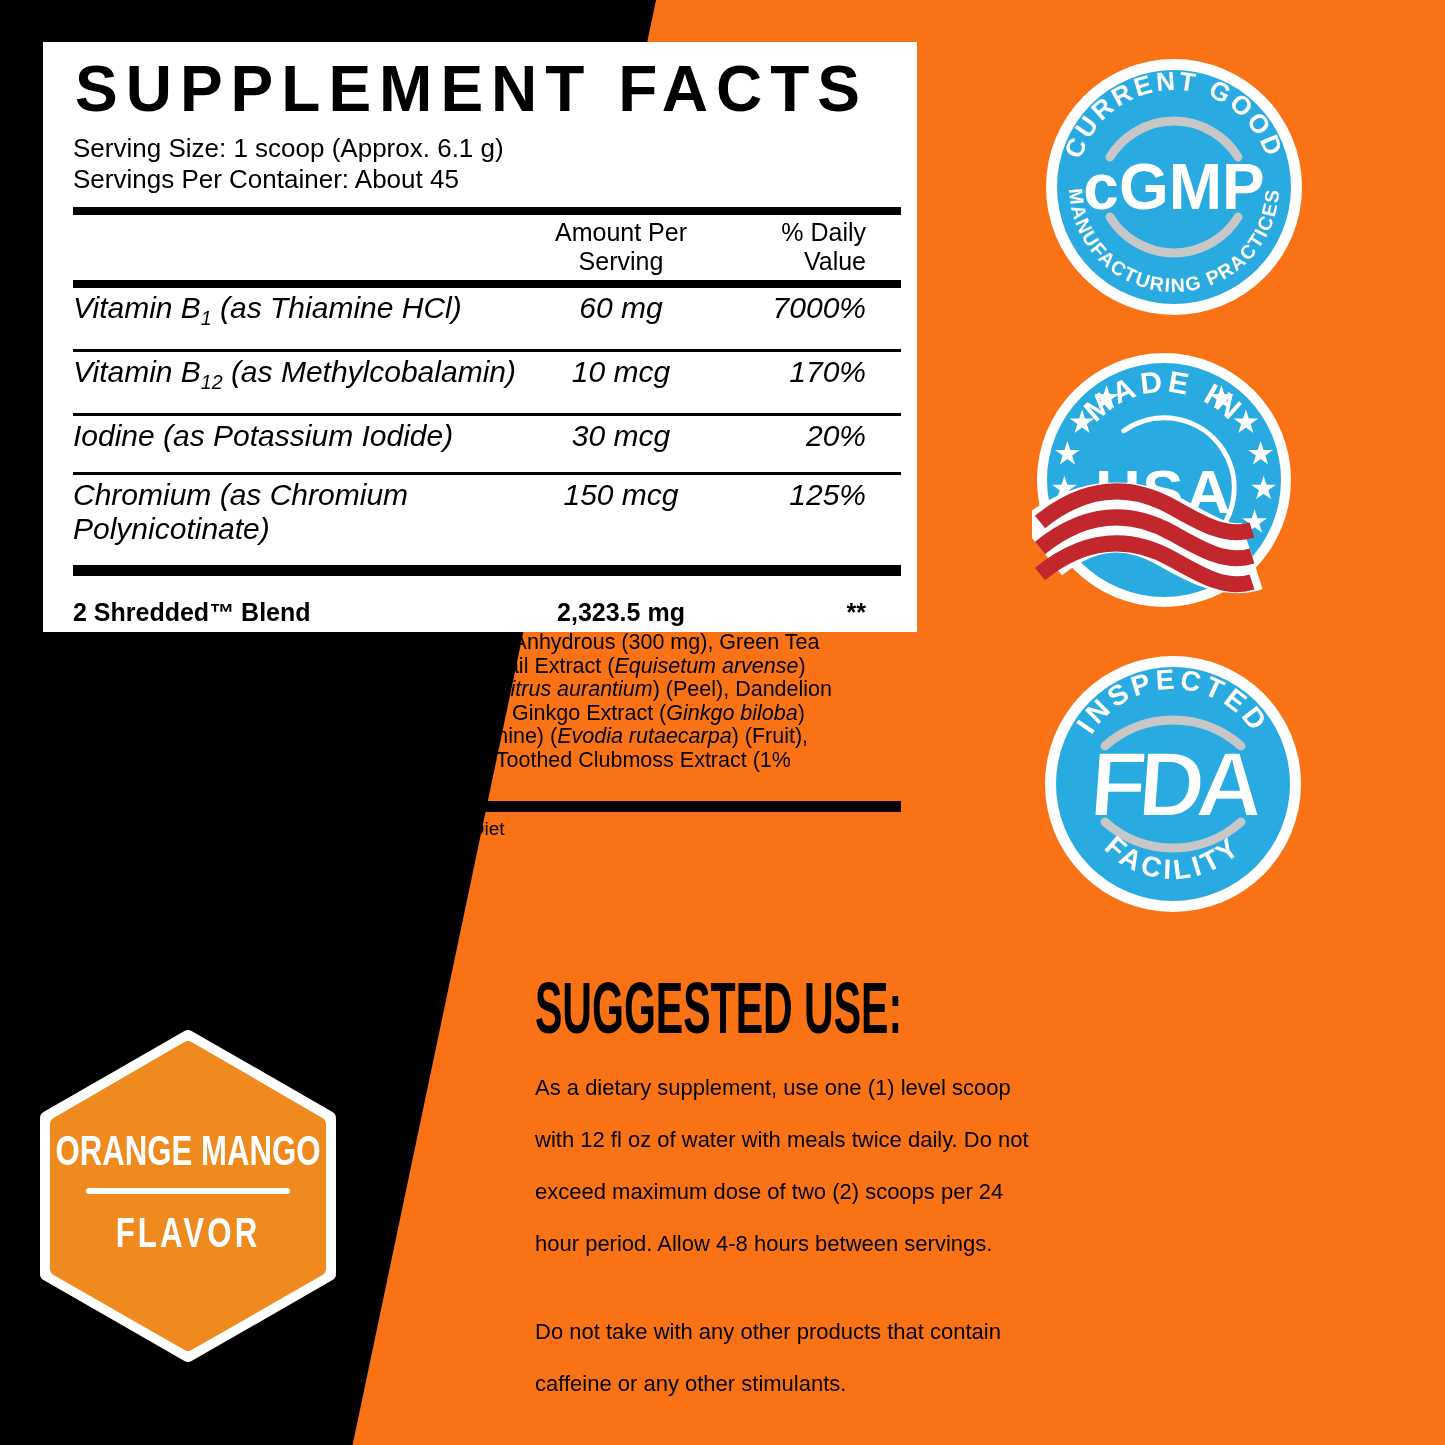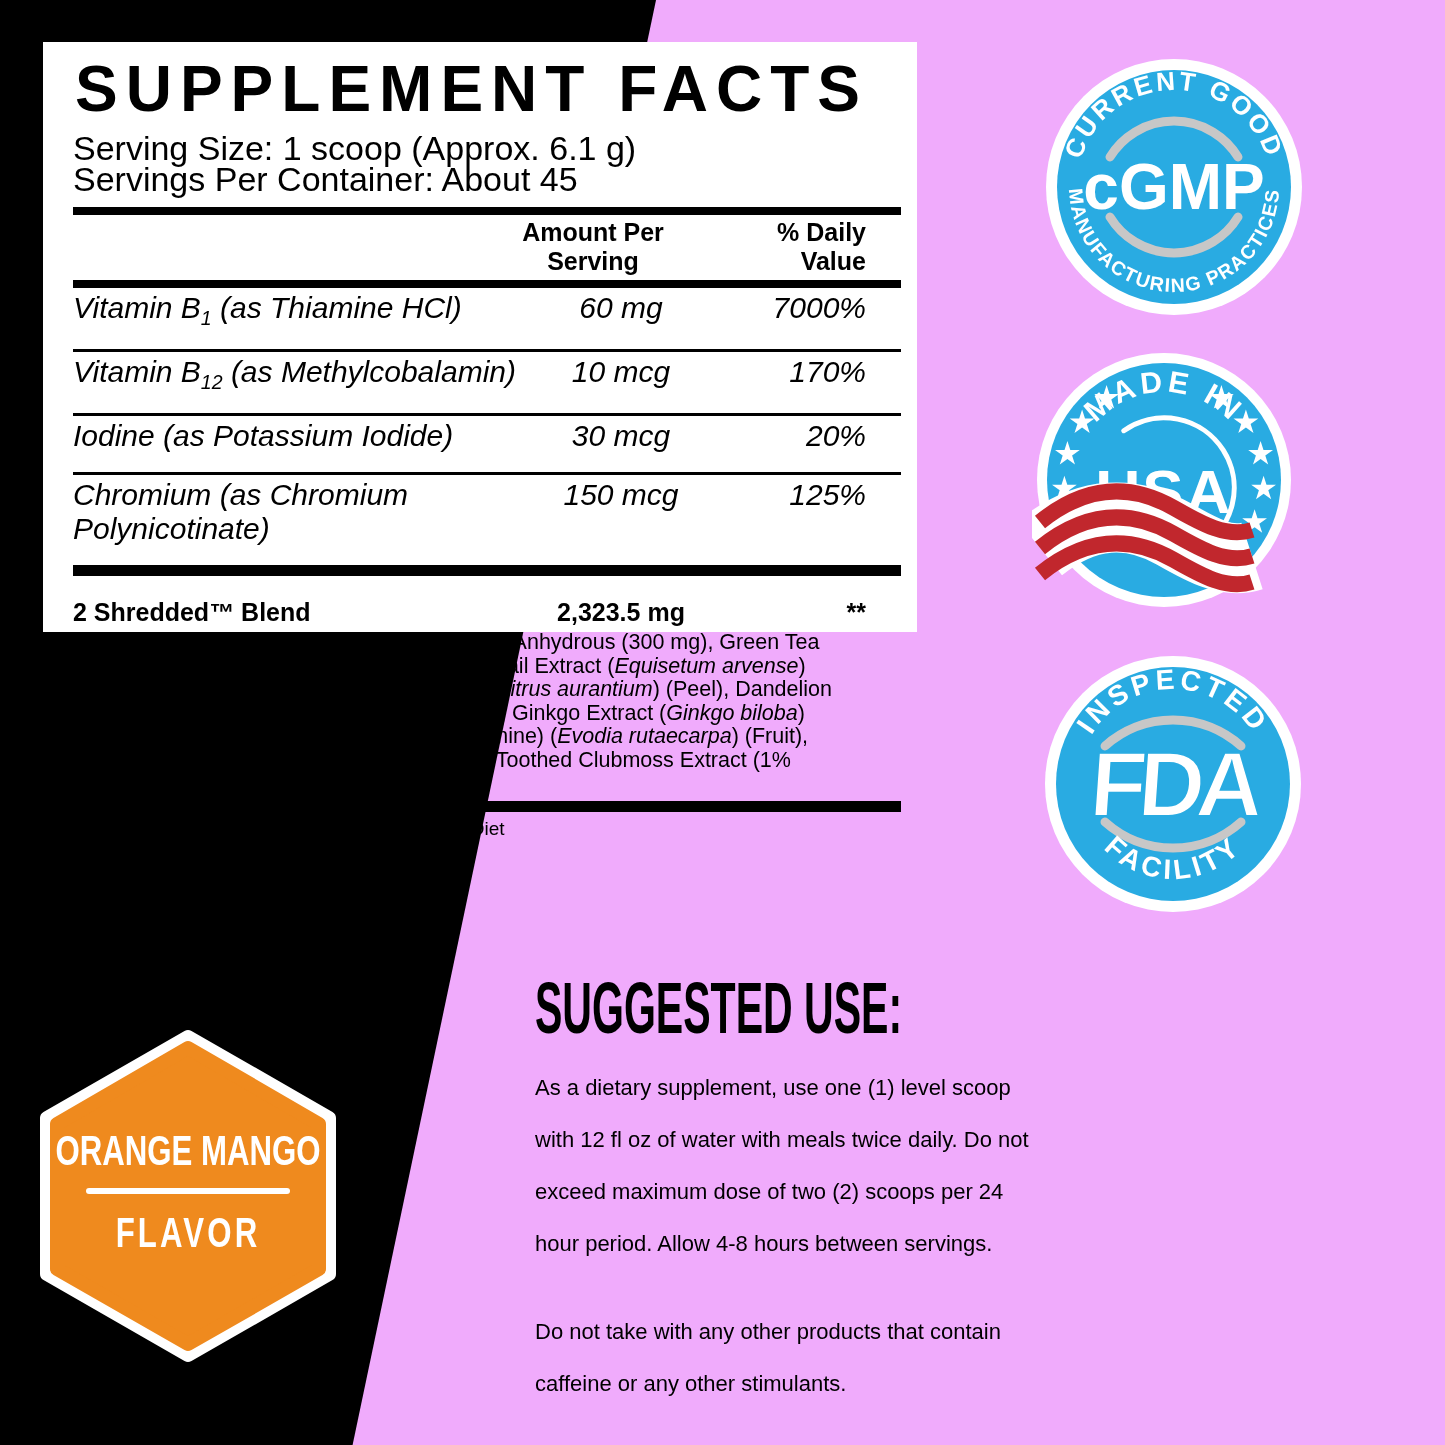--- a/index.html
+++ b/index.html
@@ -1,42 +1,42 @@
 <!DOCTYPE html>
 <html><head>
 <meta charset="utf-8">
 <style>
   html,body { margin:0; padding:0; }
   .stage {
     position:relative; width:1445px; height:1445px;
-    background:#f0abfc; overflow:hidden;
+    background:#f97316; overflow:hidden;
     font-family:"Liberation Sans", sans-serif; color:#000;
   }
   .bg-black {
     position:absolute; inset:0; background:#000;
     clip-path: polygon(0 0, 45.4% 0, 24.4% 100%, 0 100%);
   }
 
   
   .panel {
     position:absolute; left:43px; top:42px; width:874px; height:590px;
     background:#fff; box-sizing:border-box; padding:16px 16px 0 30px;
   }
   .sf-title { font-size:64px; line-height:62px; font-weight:bold; letter-spacing:8px; white-space:nowrap; margin-left:2px; }
-  .serving-block { margin-top:13px; font-size:34px; line-height:31px; }
+  .serving-block { margin-top:13px; font-size:26px; line-height:31px; }
   .bar { background:#000; }
   .bar.t8  { height:8px; }
   .bar.t11 { height:11px; }
   .mt12 { margin-top:12px; }
   .mt5  { margin-top:5px; }
   .hdr-row, .vrow, .blend-head {
     display:grid; grid-template-columns:1fr 210px 140px;
     padding-right:35px; align-items:baseline; box-sizing:border-box;
   }
-  .hdr-row { font-weight:bold; font-size:25px; padding-top:3px; padding-bottom:4px;gap:28px; }
+  .hdr-row { font-weight:normal; font-size:25px; padding-top:3px; padding-bottom:4px; }
   .col-amount { text-align:center; }
   .col-dv { text-align:right; }
   .vrow { font-size:30px; padding-top:3px; padding-bottom:19px;font-style:italic; }
   .sep { height:3px; background:#000; }
   .blend-head { font-weight:bold; font-size:25px; padding-top:22px; }
   .ingredients { font-size:21.5px; line-height:23.5px; padding-left:42px; width:730px; margin-top:4px; }
   .ingredients i { font-style:italic; }
   .footnotes { margin-top:4px; font-size:19px; line-height:25px; }
   sub { font-size:65%; }
 

